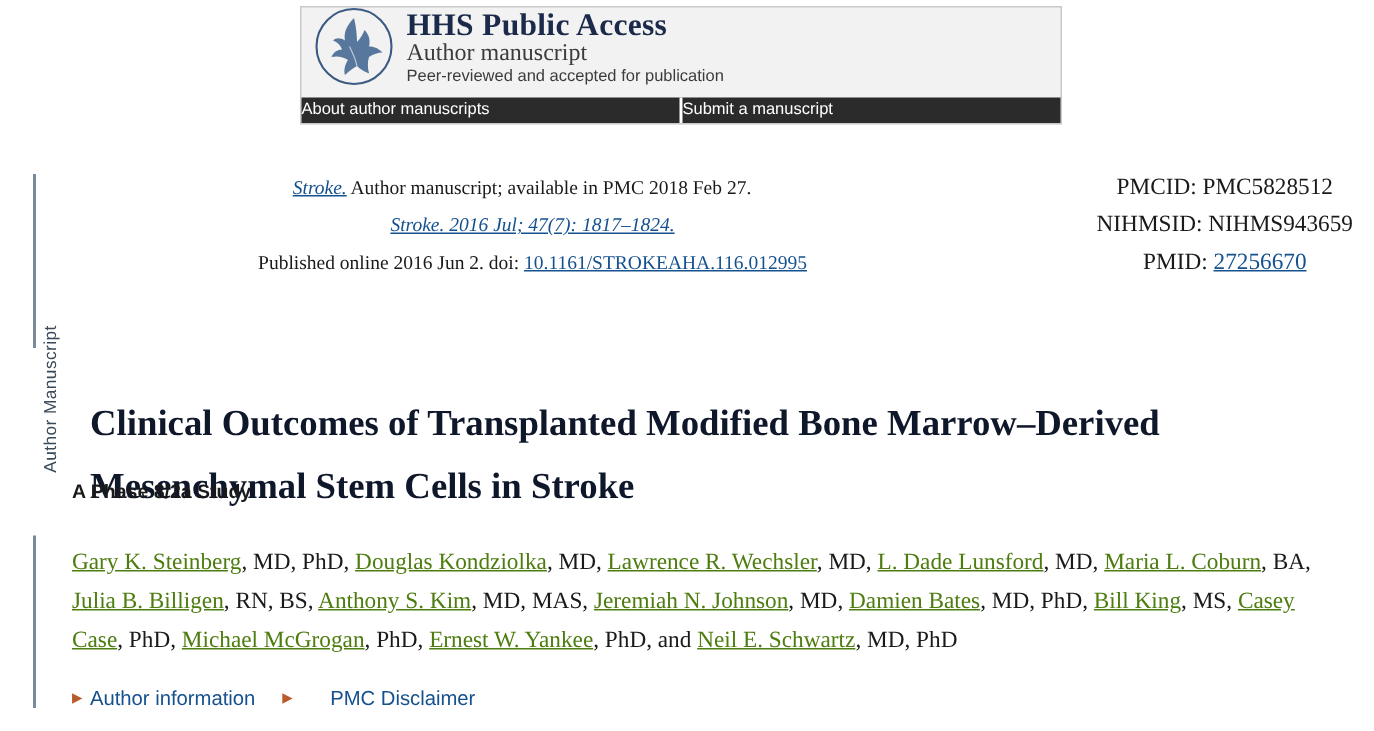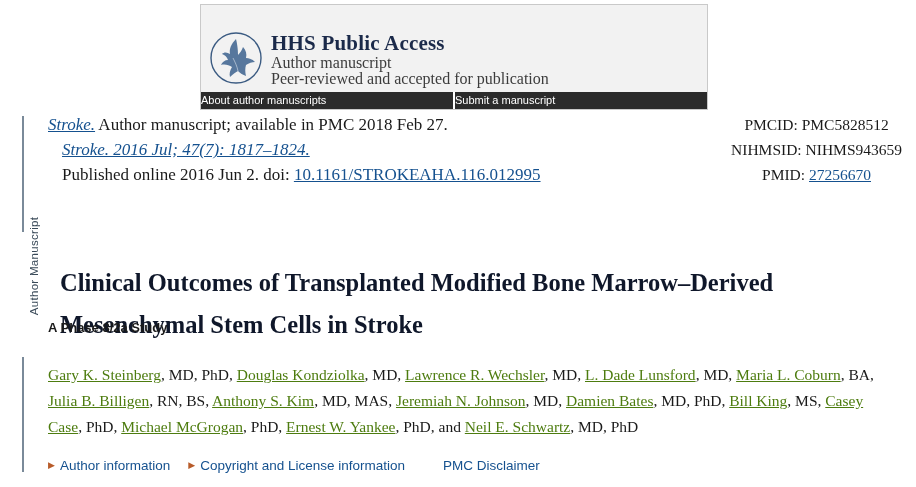--- a/index.html
+++ b/index.html
@@ -31,21 +31,20 @@
     border: 1px solid #c9c9c9;
     box-sizing: border-box;
     background: #f2f2f2;
   }
   .banner-top {
     display: flex;
     align-items: center;
     padding: 4px 6px 12px 6px;
     height: 60px;
     box-sizing: border-box;
-    margin-top: 27px;
   }
   .banner-logo {
     width: 58px;
     height: 56px;
     flex: 0 0 58px;
     position: relative;
   }
   .banner-text {
     padding-left: 6px;
   }
@@ -57,22 +56,22 @@
     letter-spacing: 0.2px;
     line-height: 22px;
   }
   .hhs-sub {
     font-family: "Liberation Serif", serif;
     font-size: 16px;
     color: #3c3c3c;
     line-height: 18px;
   }
   .hhs-sub2 {
-    font-family: Liberation Serif, serif;
-    font-size: 16px;
+    font-family: Liberation Sans, sans-serif;
+    font-size: 11px;
     color: #3c3c3c;
     line-height: 13px;
   }
   .banner-bottom {
     display: flex;
     background: #2b2b2b;
     color: #ffffff;
     height: 17px;
     align-items: stretch;
   }
@@ -119,22 +118,23 @@
     height: 125px;
     background: #ffffff;
   }
 
   
   .cite {
     position: absolute;
     left: 48px;
     top: 112px;
     width: 600px;
-    font-size: 17px;
+    font-size: 13px;
     line-height: 25px;
+    text-align: center;
   }
   .cite .journal {
     font-style: italic;
   }
   .cite .pubform {
     font-style: italic;
   }
   .cite .finalcite {
     font-style: italic;
   }
@@ -256,15 +256,14 @@
 
 <h1 class="title">Clinical Outcomes of Transplanted Modified Bone Marrow–Derived Mesenchymal Stem Cells in Stroke</h1>
 <div class="subtitle">A Phase 8/2a Study</div>
 
 <div class="authors" id="author-list"><span class="an">Gary K. Steinberg</span><span>, MD, PhD, </span><span class="an">Douglas Kondziolka</span><span>, MD, </span><span class="an">Lawrence R. Wechsler</span><span>, MD, </span><span class="an">L. Dade Lunsford</span><span>, MD, </span><span class="an">Maria L. Coburn</span><span>, BA, </span><span class="an">Julia B. Billigen</span><span>, RN, BS, </span><span class="an">Anthony S. Kim</span><span>, MD, MAS, </span><span class="an">Jeremiah N. Johnson</span><span>, MD, </span><span class="an">Damien Bates</span><span>, MD, PhD, </span><span class="an">Bill King</span><span>, MS, </span><span class="an">Casey Case</span><span>, PhD, </span><span class="an">Michael McGrogan</span><span>, PhD, </span><span class="an">Ernest W. Yankee</span><span>, PhD, and </span><span class="an">Neil E. Schwartz</span><span>, MD, PhD</span></div>
 
 <div class="footlinks">
   <span class="tri">▶</span>
   <span class="fl plain">Author information</span>
   <span class="tri">▶</span>
-  <span class="fl plain">Copyright and License information</span>
   <span class="fl plain disc">PMC Disclaimer</span>
 </div>
 
 </body></html>

